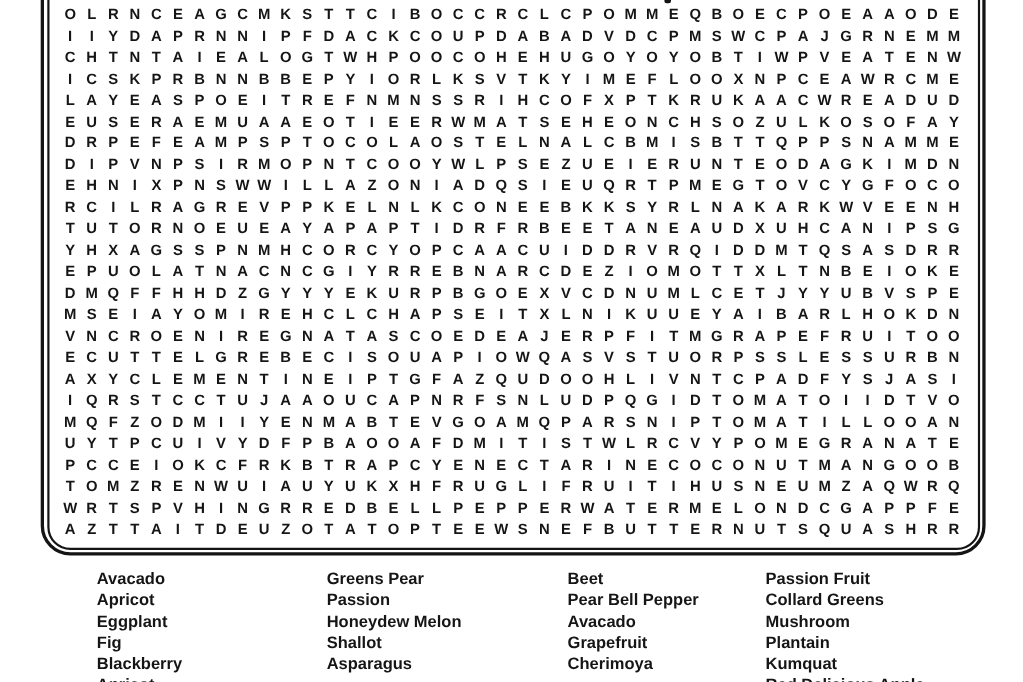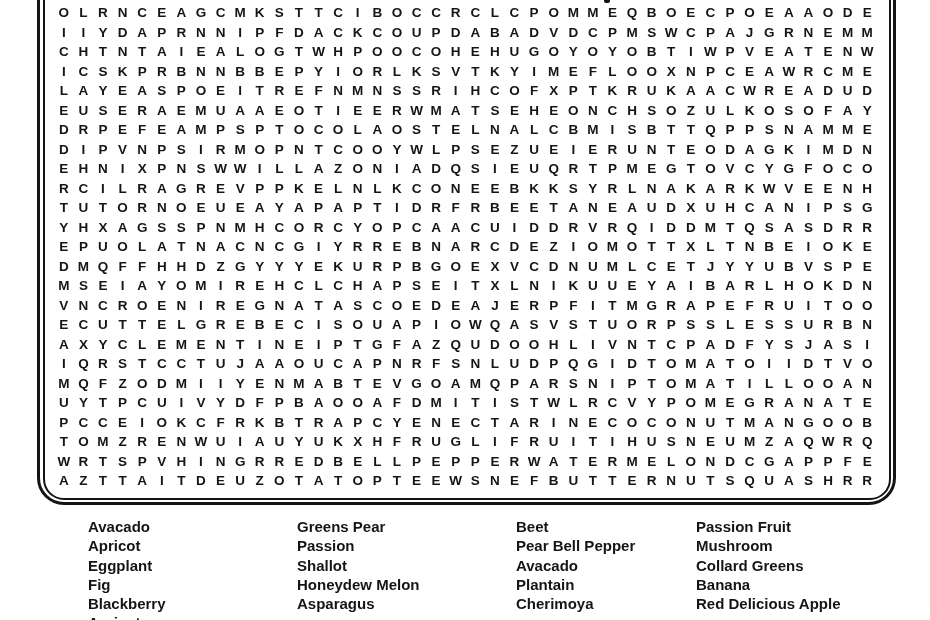--- a/index.html
+++ b/index.html
@@ -1157,31 +1157,32 @@
       <div class="word-item">Avacado</div>
       <div class="word-item">Apricot</div>
       <div class="word-item">Eggplant</div>
       <div class="word-item">Fig</div>
       <div class="word-item">Blackberry</div>
       <div class="word-item">Apricot</div>
     </div>
     <div class="word-col word-col-1">
       <div class="word-item">Greens Pear</div>
       <div class="word-item">Passion</div>
+      <div class="word-item">Honeydew Melon</div>
       <div class="word-item">Shallot</div>
-      <div class="word-item">Honeydew Melon</div>
       <div class="word-item">Asparagus</div>
     </div>
     <div class="word-col word-col-2">
       <div class="word-item">Beet</div>
       <div class="word-item">Pear Bell Pepper</div>
       <div class="word-item">Avacado</div>
-      <div class="word-item">Plantain</div>
+      <div class="word-item">Grapefruit</div>
       <div class="word-item">Cherimoya</div>
     </div>
     <div class="word-col word-col-3">
       <div class="word-item">Passion Fruit</div>
+      <div class="word-item">Collard Greens</div>
       <div class="word-item">Mushroom</div>
-      <div class="word-item">Collard Greens</div>
-      <div class="word-item">Banana</div>
+      <div class="word-item">Plantain</div>
+      <div class="word-item">Kumquat</div>
       <div class="word-item">Red Delicious Apple</div>
     </div>
   </div>
 
 </body></html>

